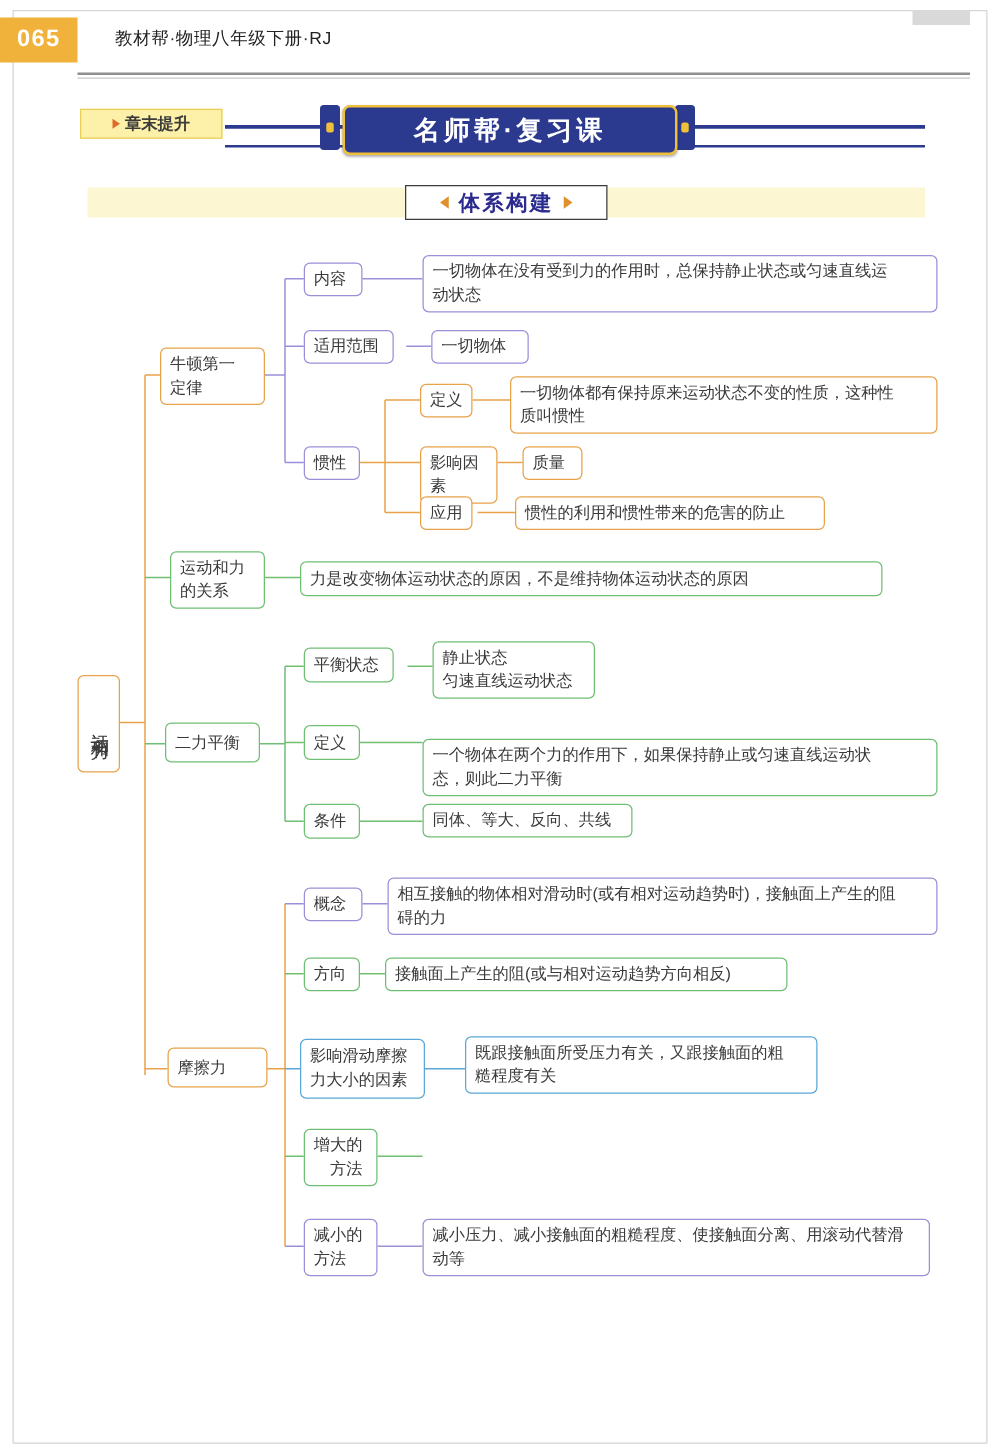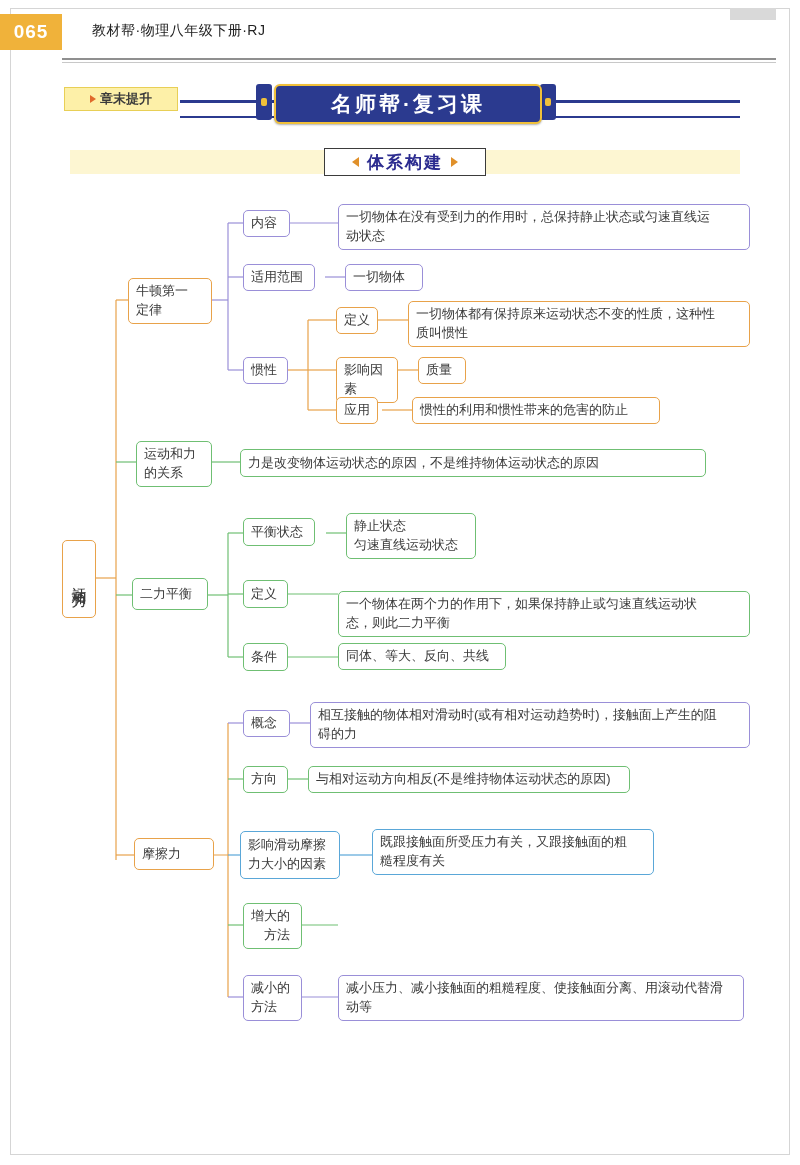--- a/index.html
+++ b/index.html
@@ -217,21 +217,21 @@
     <div class="node green" style="left: 243px; top: 580px; width: 45px; min-height: 28px;">定义</div>
     <div class="node green" style="left: 338px; top: 574px; width: 412px; min-height: 42px; margin-top: 17px;">一个物体在两个力的作用下，如果保持静止或匀速直线运动状
 态，则此二力平衡</div>
     <div class="node green" style="left: 243px; top: 643px; width: 45px; min-height: 28px;">条件</div>
     <div class="node green" style="left: 338px; top: 643px; width: 168px; min-height: 26px;">同体、等大、反向、共线</div>
     <div class="node orange" style="left: 134px; top: 838px; width: 80px; min-height: 32px;">摩擦力</div>
     <div class="node purple" style="left: 243px; top: 710px; width: 47px; min-height: 26px;">概念</div>
     <div class="node purple" style="left: 310px; top: 702px; width: 440px; min-height: 42px;">相互接触的物体相对滑动时(或有相对运动趋势时)，接触面上产生的阻
 碍的力</div>
     <div class="node green" style="left: 243px; top: 766px; width: 45px; min-height: 26px;">方向</div>
-    <div class="node green" style="left: 308px; top: 766px; width: 322px; min-height: 26px;">与相对运动方向相反(不是维持物体运动状态的原因)</div>
+    <div class="node green" style="left: 308px; top: 766px; width: 322px; min-height: 26px;">接触面上产生的阻(或与相对运动趋势方向相反)</div>
     <div class="node blue" style="left: 372px; top: 829px; width: 282px; min-height: 44px;">既跟接触面所受压力有关，又跟接触面的粗
 糙程度有关</div>
     <div class="node blue" style="left: 240px; top: 831px; width: 100px; min-height: 48px;">影响滑动摩擦
 力大小的因素</div>
     <div class="node green" style="left: 243px; top: 903px; width: 59px; min-height: 44px; text-align: right;">增大的
 方法</div>
     <div class="node purple" style="left: 243px; top: 975px; width: 59px; min-height: 44px;">减小的
 方法</div>
     <div class="node purple" style="left: 338px; top: 975px; width: 406px; min-height: 42px;">减小压力、减小接触面的粗糙程度、使接触面分离、用滚动代替滑
 动等</div>

